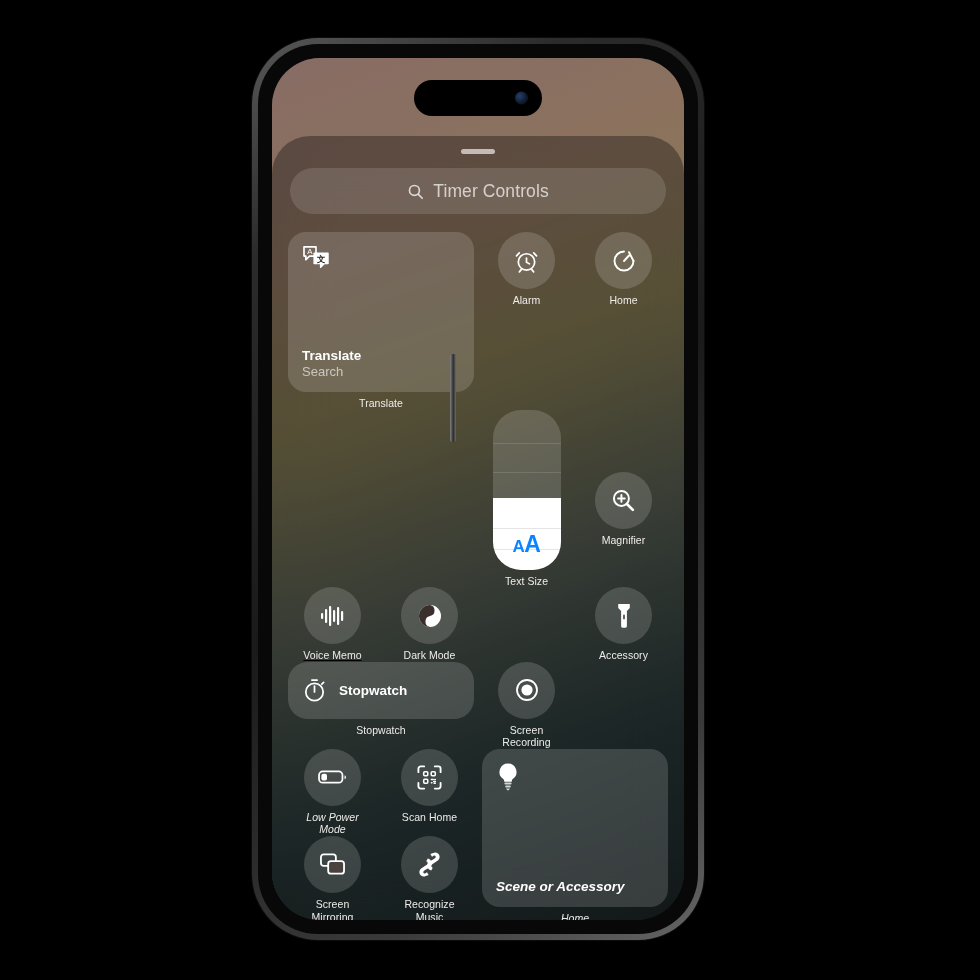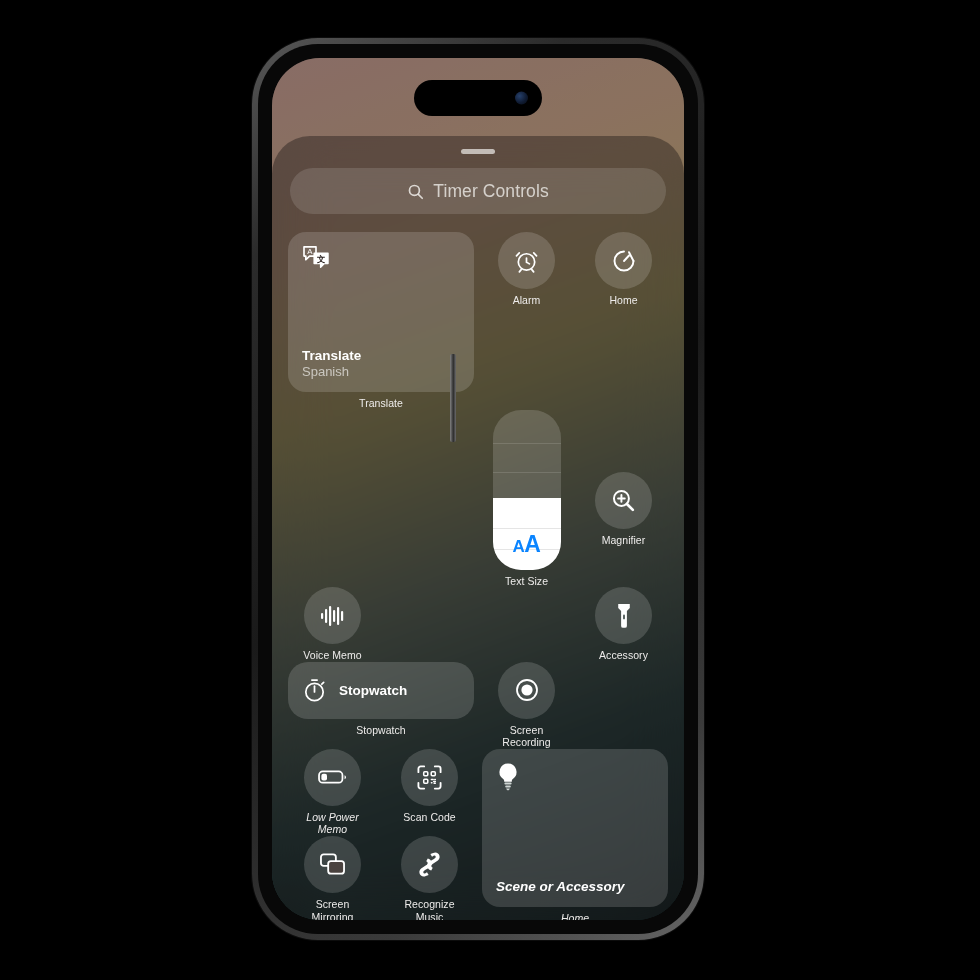--- a/index.html
+++ b/index.html
@@ -165,21 +165,21 @@
                 <span class="tile-icon-tl">
                   <svg width="28" height="24" viewBox="0 0 30 26">
                     <path d="M2 2h13v10H8l-4 4v-4H2z" fill="none" stroke="#fff" stroke-width="1.8" stroke-linejoin="round"></path>
                     <text x="8.5" y="9.8" font-size="8.5" fill="#fff" text-anchor="middle" font-family="Liberation Sans, sans-serif">A</text>
                     <path d="M13 9h15v11h-4l-4 4v-4h-7z" fill="#fff" stroke="#fff" stroke-width="1.6" stroke-linejoin="round"></path>
                     <text x="20.5" y="18" font-size="9" fill="#2b2220" text-anchor="middle" font-family="Liberation Sans, sans-serif" font-weight="bold">文</text>
                   </svg>
                 </span>
                 <span class="tile-text-bl">
                   <div class="tile-title">Translate</div>
-                  <div class="tile-sub">Spanish</div>
+                  <div class="tile-sub">Search</div>
                 </span>
               </div>
               <div class="cap">Translate</div>
             </div>
 
             <div class="cell">
               <div class="cell-inner">
                 <div class="circ">
                   <span>
                     <svg width="27" height="27" viewBox="0 0 28 28" fill="none" stroke="#fff" stroke-width="1.8" stroke-linecap="round">
@@ -236,40 +236,53 @@
                       <line x1="16.3" y1="16.3" x2="22" y2="22" stroke-width="2.6"></line>
                       <line x1="11" y1="7.8" x2="11" y2="14.2"></line>
                         <line x1="7.8" y1="11" x2="14.2" y2="11"></line>
                     </svg>
                   </span>
                 </div>
                 <div class="cap">Magnifier</div>
               </div>
             </div>
 
-            <div class="cell" style="grid-column:1;">
+            <div class="cell" style="grid-column:1;text-decoration:underline;">
               <div class="cell-inner">
                 <div class="circ">
                   <span>
                     <svg width="28" height="24" viewBox="0 0 28 24">
                       <g fill="#fff">
                         <rect x="2" y="9" width="2.2" height="6" rx="1.1"></rect>
                         <rect x="6" y="5" width="2.2" height="14" rx="1.1"></rect>
                         <rect x="10" y="2" width="2.2" height="20" rx="1.1"></rect>
                         <rect x="14" y="6" width="2.2" height="12" rx="1.1"></rect>
                         <rect x="18" y="3" width="2.2" height="18" rx="1.1"></rect>
                         <rect x="22" y="7" width="2.2" height="10" rx="1.1"></rect>
                       </g>
                     </svg>
                   </span>
                 </div>
                 <div class="cap">Voice Memo</div>
               </div>
             </div>
 
+            <div class="cell" style="grid-column:2;">
+              <div class="cell-inner">
+                <div class="circ">
+                  <span>
+                    <svg width="28" height="28" viewBox="0 0 28 28">
+                      <circle cx="14" cy="14" r="11" fill="#fff"></circle>
+                      <path d="M14 3a11 11 0 0 0 0 22 5.6 5.6 0 0 1 0-11 5.6 5.6 0 0 0 0-11z" fill="#3a2f2d"></path>
+                    </svg>
+                  </span>
+                </div>
+                <div class="cap">Dark Mode</div>
+              </div>
+            </div>
 
             <div class="cell" style="grid-column:4;">
               <div class="cell-inner">
                 <div class="circ">
                   <span>
                     <svg width="24" height="27" viewBox="0 0 20 28">
                       <path d="M4 2h12v4.2l-3 3.2v15.4a2 2 0 0 1-2 2H9a2 2 0 0 1-2-2V9.4L4 6.2z" fill="#fff"></path>
                       <rect x="9" y="13" width="2" height="5" rx="1" fill="#56605e"></rect>
                     </svg>
                   </span>
@@ -317,21 +330,21 @@
                   <span>
                     <svg width="30" height="18" viewBox="0 0 32 18" fill="none">
                       <rect x="1.1" y="3.1" width="25" height="12" rx="4" stroke="#fff" stroke-width="1.9"></rect>
                       <rect x="3.6" y="5.6" width="6" height="7" rx="2" fill="#fff"></rect>
                       <path d="M28.3 7.2v4.2a2.2 2.2 0 0 0 0-4.2z" fill="#fff"></path>
                     </svg>
                   </span>
                 </div>
                 <div class="cap">
                   <span>Low Power</span><br>
-                  <span>Memo</span>
+                  <span>Mode</span>
                 </div>
               </div>
             </div>
 
             <div class="cell" style="grid-column:2;">
               <div class="cell-inner">
                 <div class="circ">
                   <span>
                     <svg width="27" height="27" viewBox="0 0 28 28" fill="none" stroke="#fff" stroke-width="1.9" stroke-linecap="round">
                       <path d="M2.5 8.5V4.8A2.3 2.3 0 0 1 4.8 2.5H8.5"></path>
@@ -340,21 +353,21 @@
                       <path d="M25.5 19.5v3.7a2.3 2.3 0 0 1-2.3 2.3H19.5"></path>
                       <g stroke-width="1.6">
                         <rect x="8" y="8" width="4.2" height="4.2" rx="1"></rect>
                         <rect x="15.8" y="8" width="4.2" height="4.2" rx="1"></rect>
                         <rect x="8" y="15.8" width="4.2" height="4.2" rx="1"></rect>
                         <path d="M16 16h1.8M19.5 16h.5M16 19.5h.5M18.4 18.2h1.6M18.8 20h1.2"></path>
                       </g>
                     </svg>
                   </span>
                 </div>
-                <div class="cap">Scan Code</div>
+                <div class="cap">Scan Home</div>
               </div>
             </div>
 
             <div class="cell" style="grid-column:3 / span 2; grid-row:span 2;font-style:italic;">
               <div class="tile tile-big" style="height:158px;">
                 <span class="tile-icon-tl">
                   <svg width="24" height="30" viewBox="0 0 24 30">
                     <path d="M12 1.5a8.5 8.5 0 0 1 5.1 15.3c-.9.7-1.3 1.4-1.3 2.3v.6H8.2v-.6c0-.9-.4-1.6-1.3-2.3A8.5 8.5 0 0 1 12 1.5z" fill="#fff"></path>
                     <rect x="8.4" y="20.6" width="7.2" height="2" rx="1" fill="#cfd6d4"></rect>
                     <rect x="9.2" y="23.4" width="5.6" height="2" rx="1" fill="#cfd6d4"></rect>

